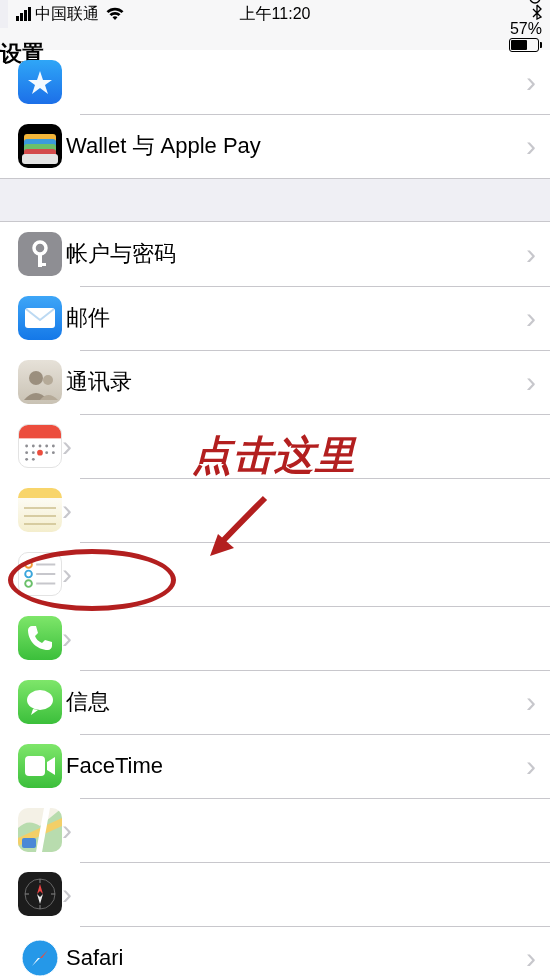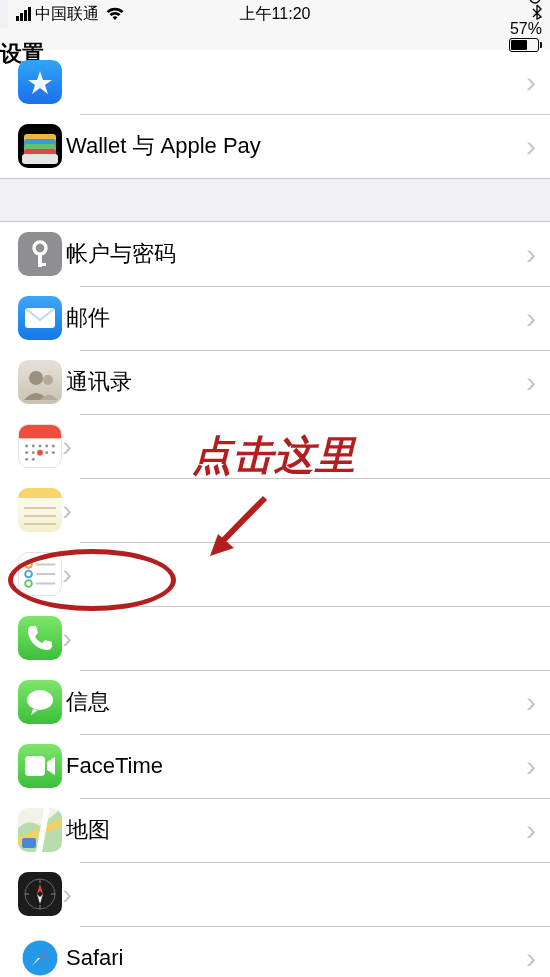--- a/index.html
+++ b/index.html
@@ -295,21 +295,20 @@
 
   <div class="row">
     <div class="icon-box" style="background:#f4f1e6">
       <svg width="44" height="44" viewBox="0 0 44 44">
         <path d="M0 44 L0 20 Q10 10 22 18 L44 0 L44 44 Z" fill="#b8dcae"></path>
         <path d="M0 30 L44 10 L44 18 L0 38 Z" fill="#f3cf68"></path>
         <path d="M18 44 L26 0 L32 0 L24 44 Z" fill="#fff"></path>
         <rect x="4" y="30" width="14" height="10" rx="2" fill="#4a88d6"></rect>
       </svg>
     </div>
-    <div class="row-label">地图</div>
     <div class="chevron">›</div>
   </div>
 
   <div class="row">
     <div class="icon-box" style="background:#1c1c1c">
       <svg width="36" height="36" viewBox="0 0 36 36">
           <circle cx="18" cy="18" r="15" fill="none" stroke="#666" stroke-width="1"></circle>
           <g stroke="#888" stroke-width="1">
             <line x1="18" y1="3" x2="18" y2="7"></line>
             <line x1="18" y1="29" x2="18" y2="33"></line>

